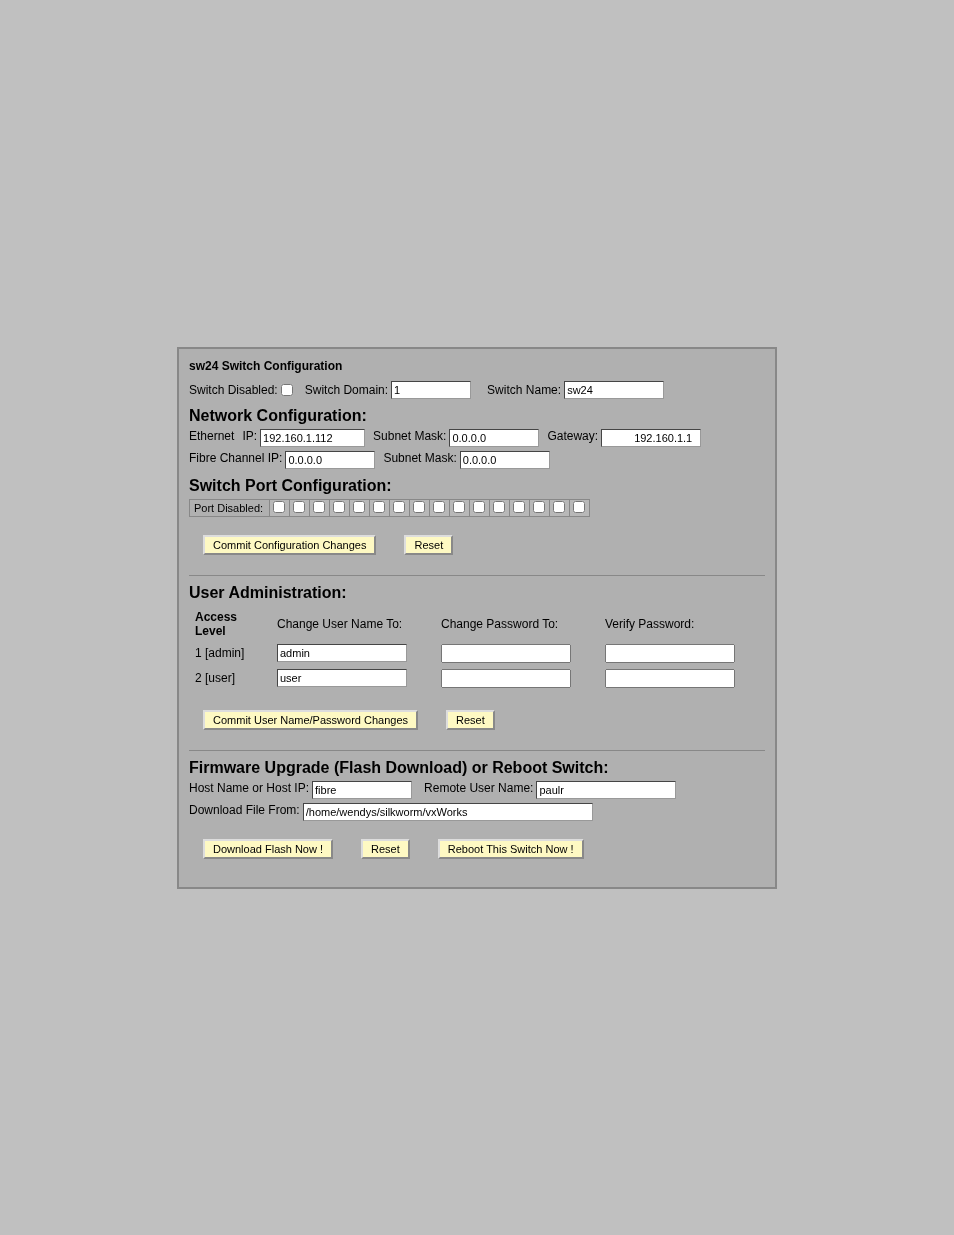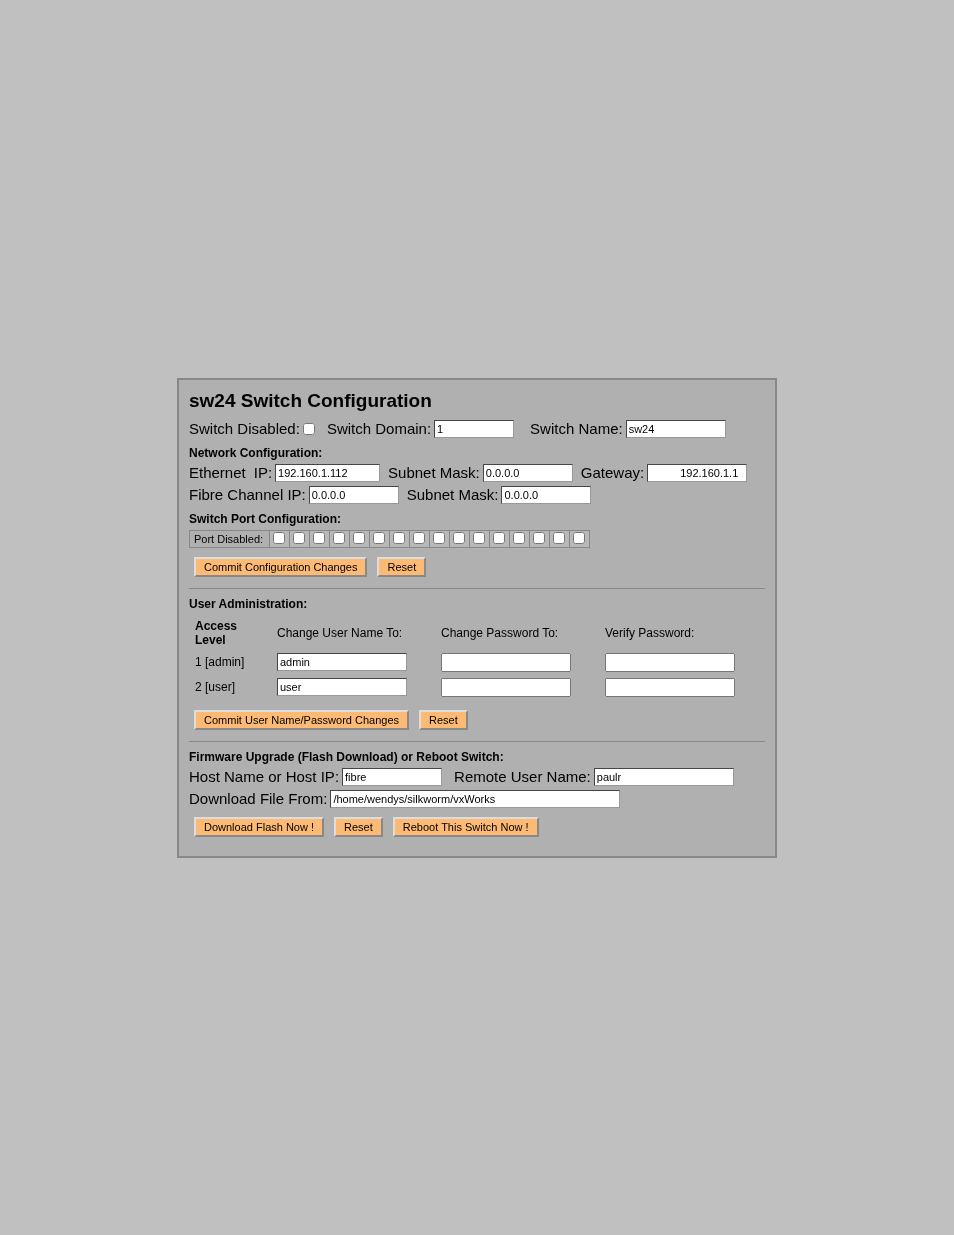--- a/index.html
+++ b/index.html
@@ -15,52 +15,52 @@
     }
     .main-panel {
       background: #b0b0b0;
       border: 2px solid #888;
       width: 600px;
       padding: 10px;
       margin: auto;
     }
     .panel-title {
       font-weight: bold;
-      font-size: 19px;
+      font-size: 12px;
       margin-bottom: 8px;
     }
     .section-title {
       font-weight: bold;
-      font-size: 12px;
+      font-size: 16px;
       margin-top: 8px;
       margin-bottom: 4px;
     }
     label {
-      font-size: 15px;
+      font-size: 12px;
       margin-right: 3px;
     }
     input[type="text"] {
       background: white;
       border: 1px inset #999;
       font-size: 11px;
       padding: 1px 2px;
       height: 18px;
     }
     input[type="checkbox"] {
       width: 12px;
       height: 12px;
       margin-right: 2px;
     }
     button {
-      background: #fdba74;
+      background: #fef9c3;
       border: 2px outset #ddd;
       font-size: 11px;
       padding: 2px 8px;
       cursor: pointer;
-      margin: 5px;
+      margin: 14px;
     }
     .divider {
       border: none;
       border-top: 1px solid #888;
       margin: 6px 0;
     }
     
     .port-table {
       border-collapse: collapse;
       margin-bottom: 4px;

